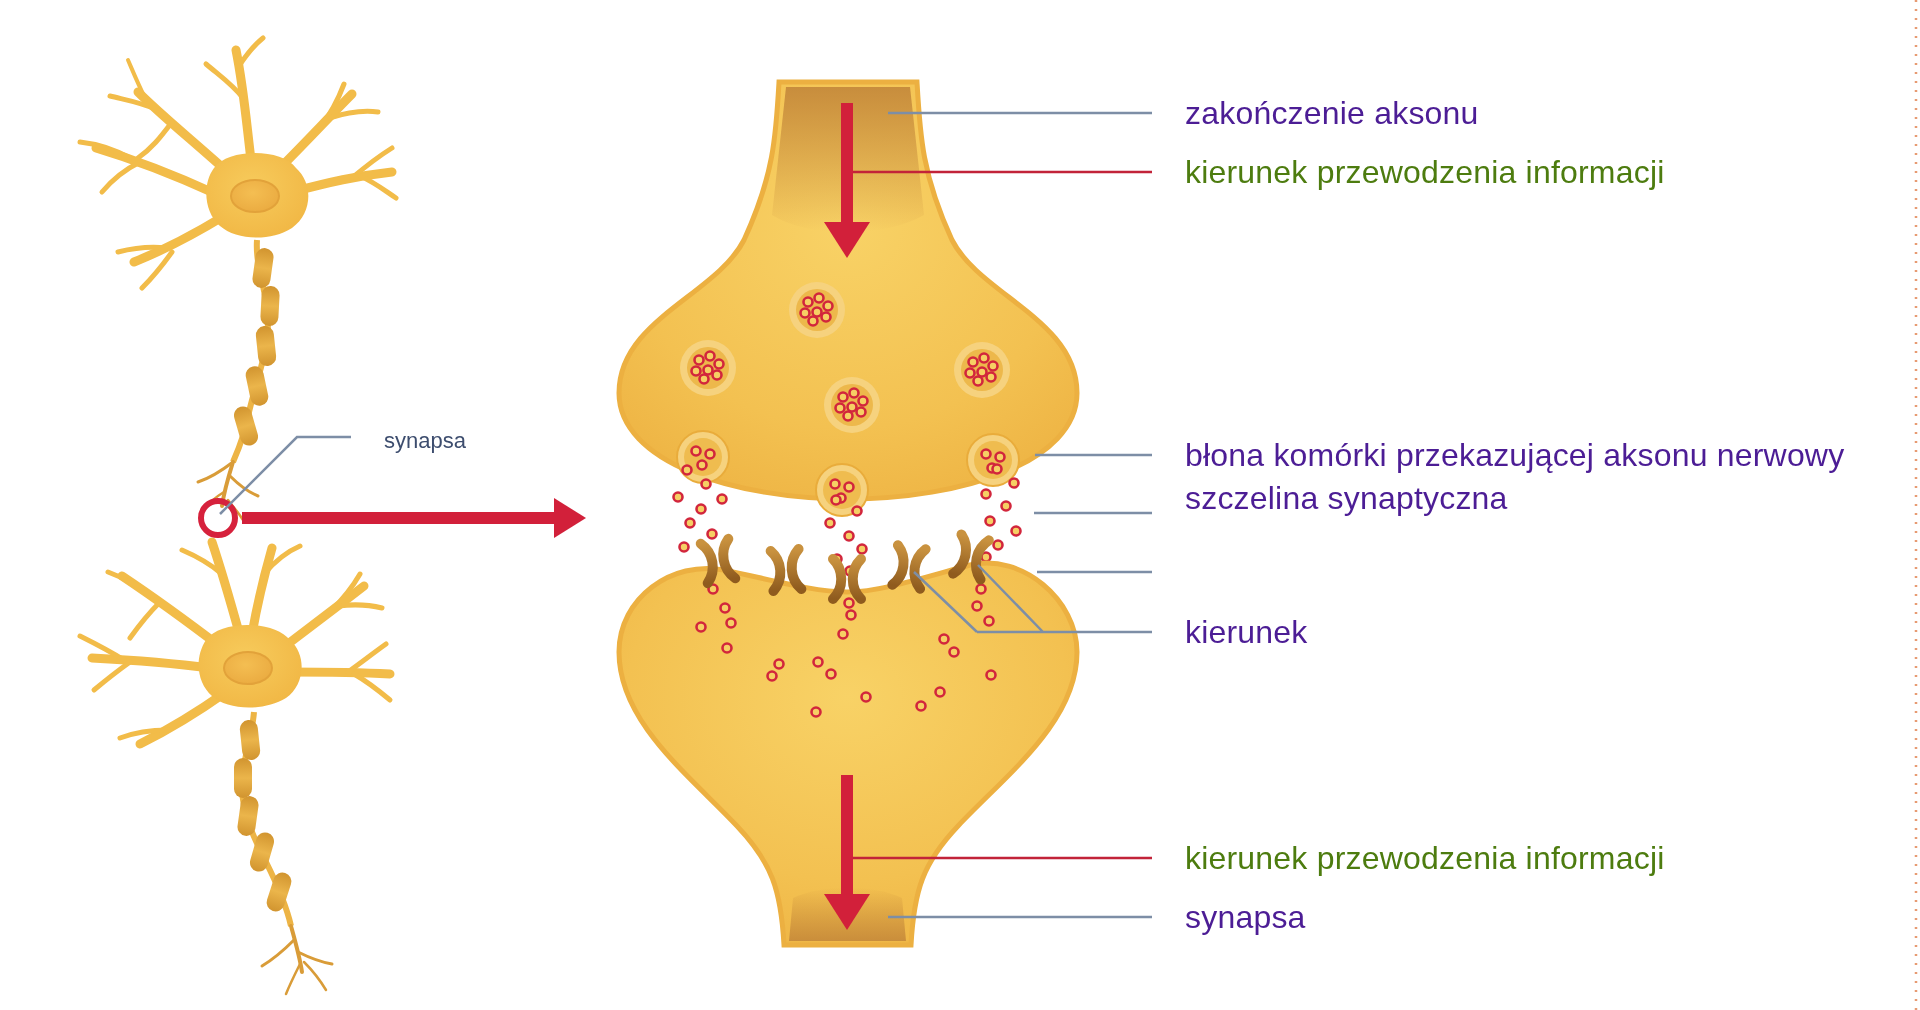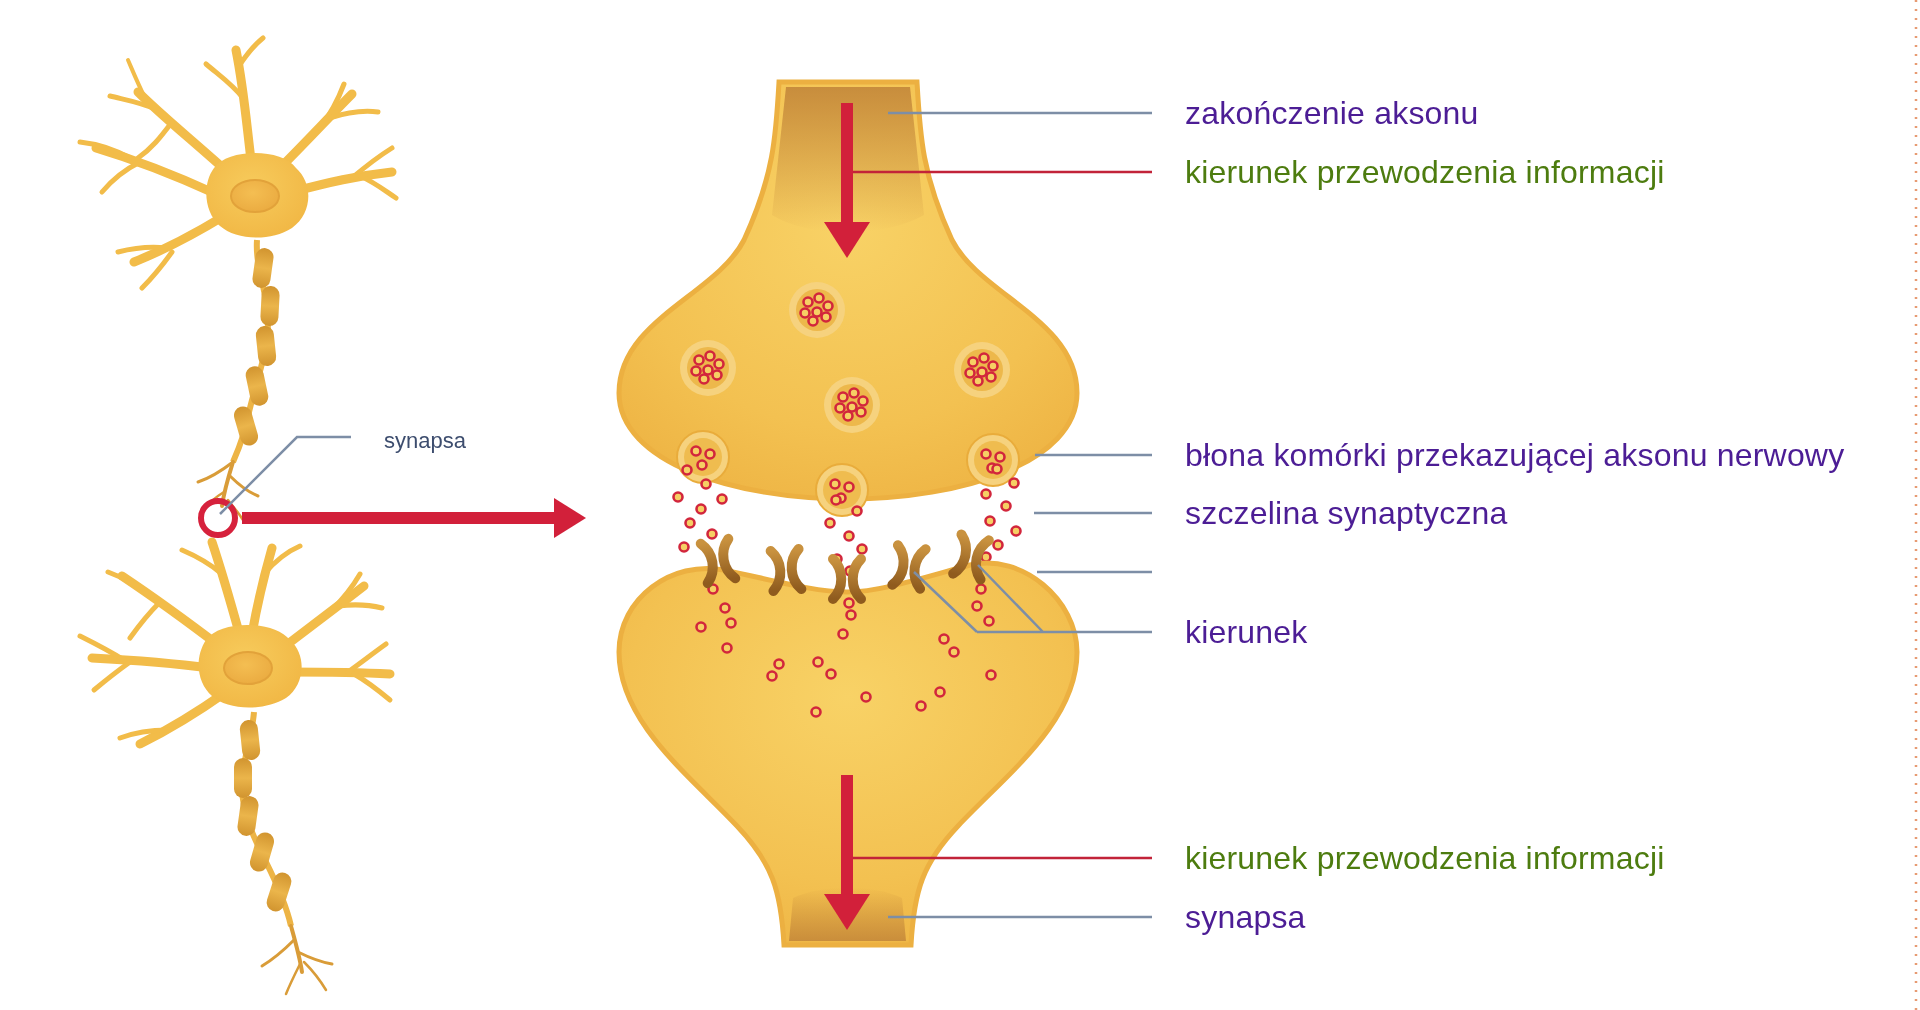--- a/index.html
+++ b/index.html
@@ -272,18 +272,18 @@
   </g>
 
   <line x1="1916" y1="0" x2="1916" y2="1010" stroke="#E79A72" stroke-width="2.5" stroke-dasharray="2 7"></line>
 </svg>
 
 <span class="synapse-label">synapsa</span>
 
 <span class="callout-label" style="top:113px">zakończenie aksonu</span>
 <span class="callout-label red" style="top:172px">kierunek przewodzenia informacji</span>
 <span class="callout-label" style="top:455px">błona komórki przekazującej aksonu nerwowy</span>
-<span class="callout-label" style="top:513px">szczelina synaptyczna</span>
+<span class="callout-label" style="top:498px">szczelina synaptyczna</span>
 <span class="callout-label" style="top:632px">kierunek</span>
 <span class="callout-label red" style="top:858px">kierunek przewodzenia informacji</span>
 <span class="callout-label" style="top:917px">synapsa</span>
 
 </div>
 
 </body></html>

